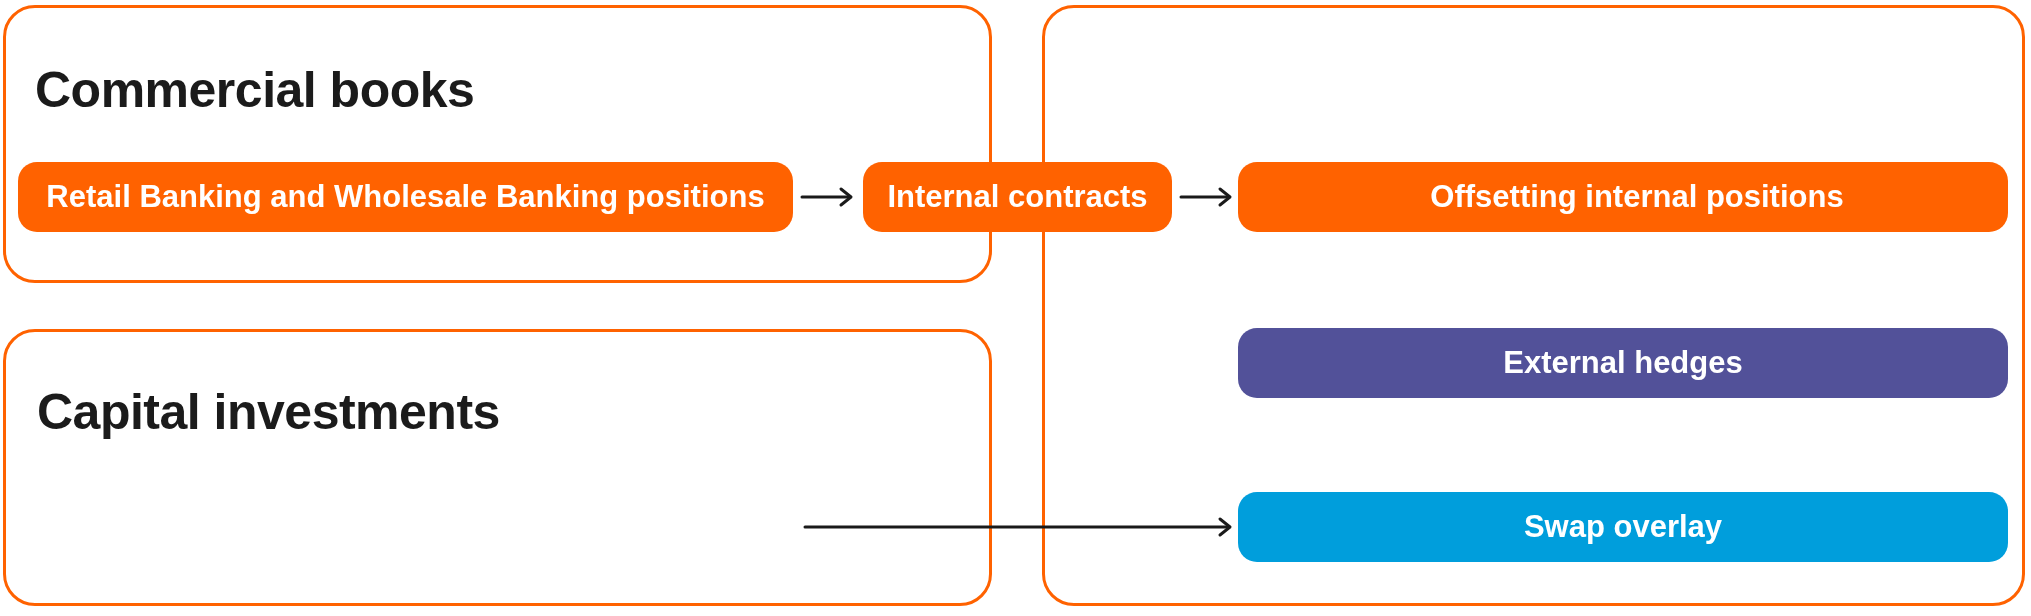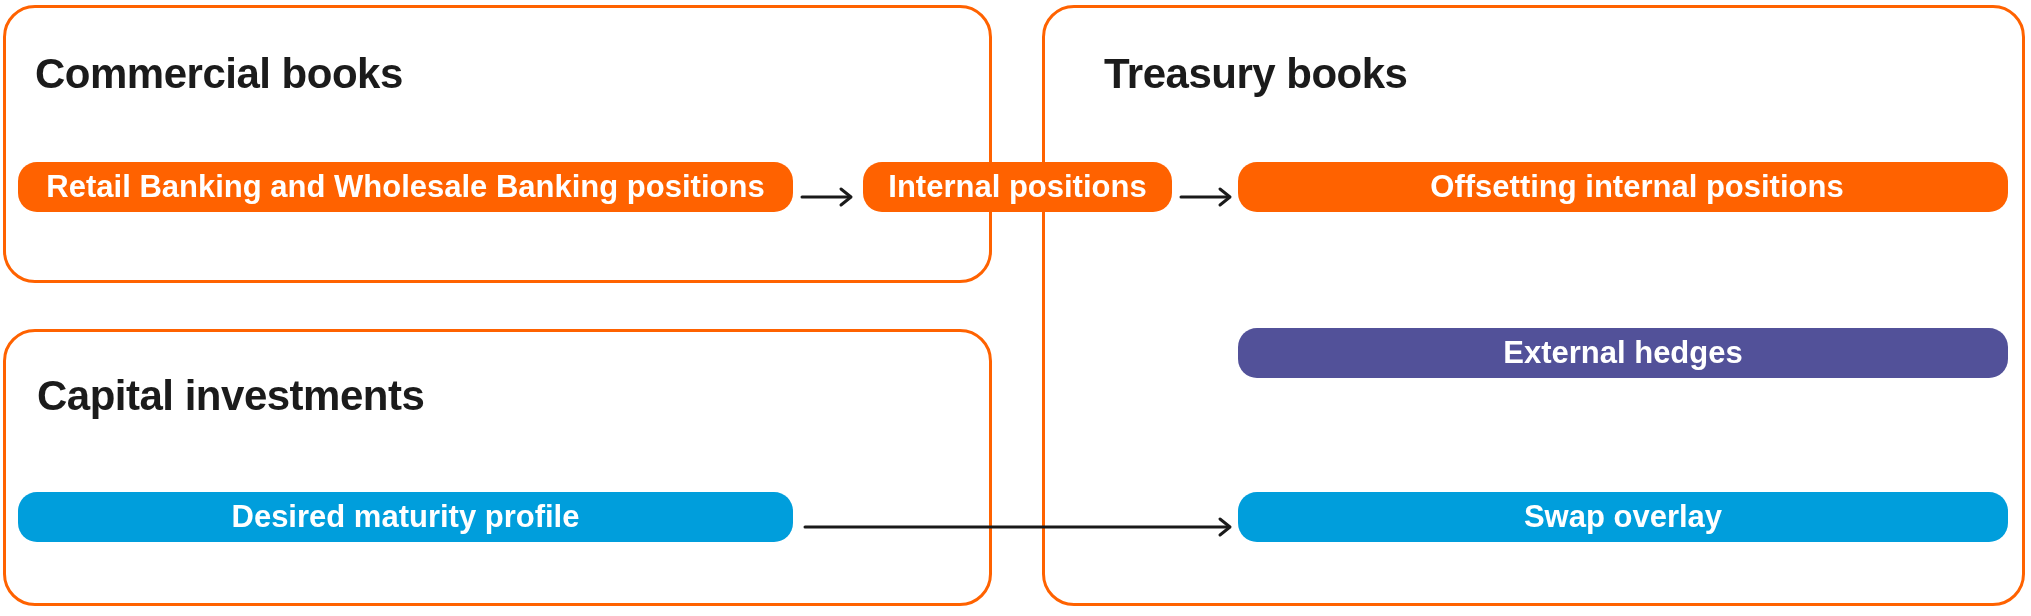--- a/index.html
+++ b/index.html
@@ -19,33 +19,34 @@
     border: 3px solid var(--orange, #ff6200);
     border-radius: 32px;
     background: transparent;
   }
   .group-commercial { left: 3px;    top: 5px;   width: 989px; height: 278px; }
   .group-capital    { left: 3px;    top: 329px; width: 989px; height: 277px; }
   .group-treasury   { left: 1042px; top: 5px;   width: 983px; height: 601px; }
 
   .group-title {
     position: absolute;
-    font-size: 42px;
+    font-size: 50px;
     font-weight: 700;
     color: var(--text_dark, #1b1b1b);
     letter-spacing: -0.5px;
     white-space: nowrap;
+    margin-top: 11px;
   }
   .title-commercial { left: 35px;   top: 50px; }
   .title-capital    { left: 37px;   top: 372px; }
   .title-treasury   { left: 1104px; top: 50px; }
 
   .pill {
     position: absolute;
-    height: 50px;
+    height: 70px;
     border-radius: 19px;
     display: flex;
     align-items: center;
     justify-content: center;
     color: #ffffff;
     font-size: 31px;
     font-weight: 700;
     white-space: nowrap;
     text-align: right;
     z-index: 3;
@@ -77,35 +78,33 @@
 <body>
 
 <div class="canvas">
 
   <div class="group group-commercial"></div>
   <div class="group group-capital"></div>
   <div class="group group-treasury"></div>
 
   <div class="group-title title-commercial">Commercial books</div>
   <div class="group-title title-capital">Capital investments</div>
-  <div class="group-title title-treasury">Treasury books</div>
 
   <svg class="arrow arrow-1" width="58" height="30">
     <line x1="2" y1="15" x2="48" y2="15"></line>
     <polyline points="41,7 51,15 41,23"></polyline>
   </svg>
   <svg class="arrow arrow-2" width="58" height="30">
     <line x1="2" y1="15" x2="48" y2="15"></line>
     <polyline points="41,7 51,15 41,23"></polyline>
   </svg>
   <svg class="arrow arrow-3" width="434" height="30">
     <line x1="2" y1="15" x2="424" y2="15"></line>
     <polyline points="417,7 427,15 417,23"></polyline>
   </svg>
 
   <div class="pill fill-orange pill-retail">Retail Banking and Wholesale Banking positions</div>
-  <div class="pill fill-orange pill-internal">Internal positions</div>
+  <div class="pill fill-orange pill-internal">Internal contracts</div>
   <div class="pill fill-orange pill-offsetting">Offsetting internal positions</div>
   <div class="pill fill-blue pill-swap">Swap overlay</div>
   <div class="pill fill-purple pill-external">External hedges</div>
-  <div class="pill fill-blue pill-desired">Desired maturity profile</div>
 
 </div>
 
 </body></html>

